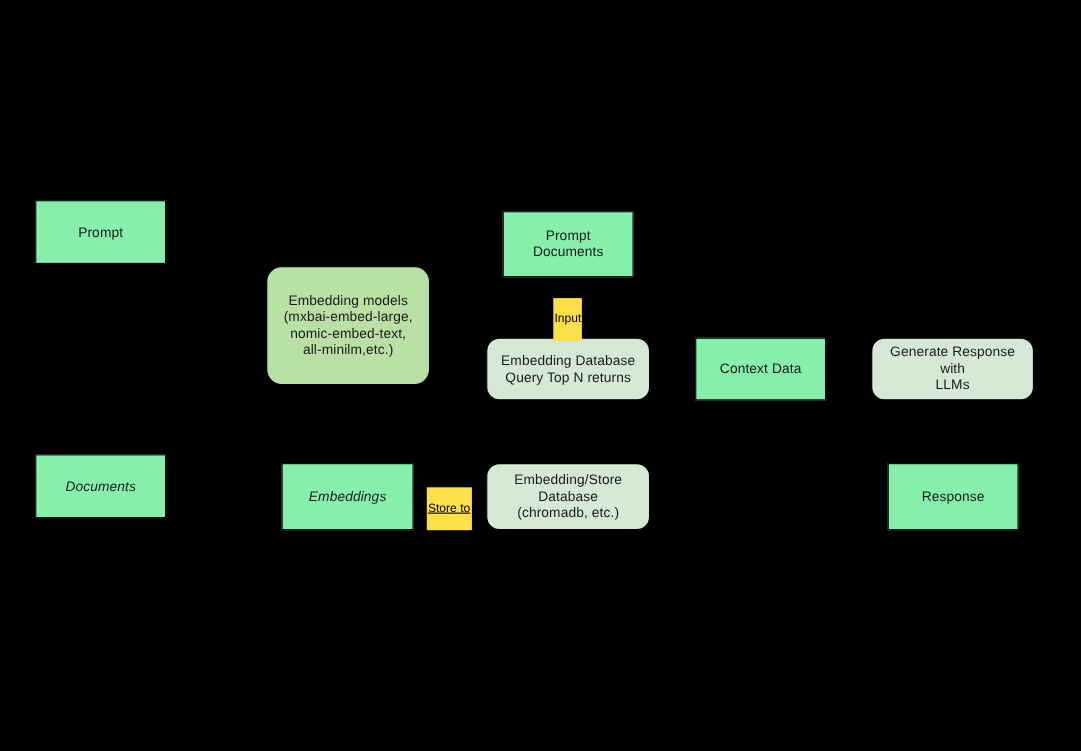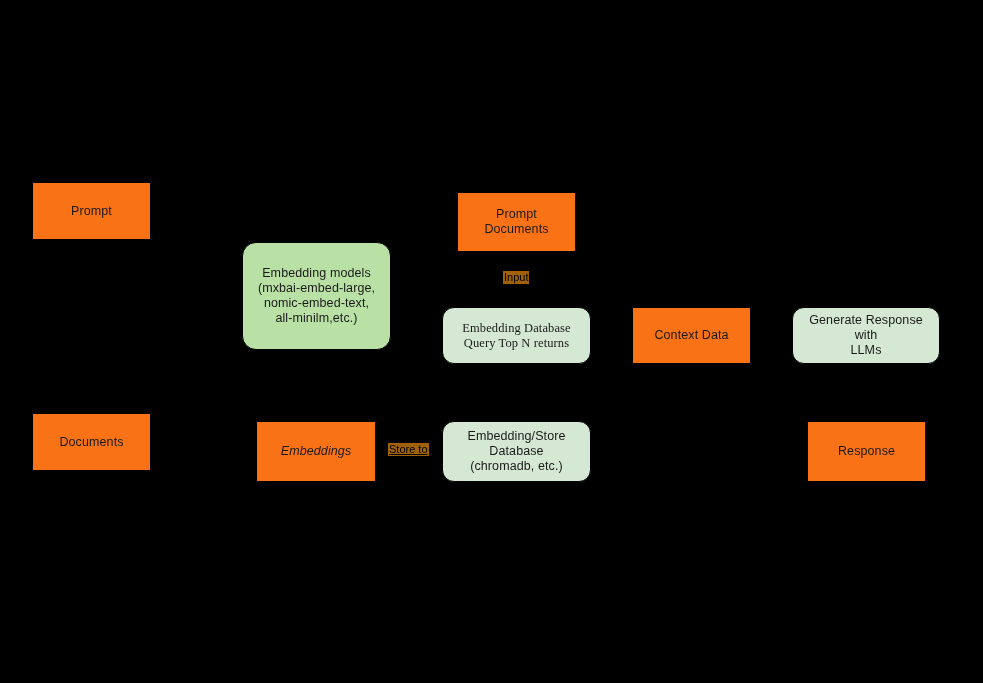--- a/index.html
+++ b/index.html
@@ -29,41 +29,41 @@
     justify-content: center;
     text-align: center;
     color: #1a1a1a;
     font-size: 12.5px;
     line-height: 15px;
     letter-spacing: 0.1px;
     padding: 2px 6px;
     border: 1px solid #000000;
   }
   .node-rect {
-    background: #f97316;
+    background: #86efac;
   }
   .node-round {
     background: #d5e8d4;
     border-radius: 12px;
   }
   .node-round-bright {
     background: #b9e0a5;
     border-radius: 14px;
   }
   .node .label {
     display: block;
     white-space: pre-line;
   }
   .edge-label {
     position: absolute;
-    background: #a16207;
+    background: #fde047;
     color: #000000;
     font-size: 11px;
     line-height: 13px;
-    padding: 0 1px;
+    padding: 13px 1px;
     white-space: nowrap;
     box-sizing: border-box;
   }
 </style>
 </head>
 <body>
 
 <div id="canvas">
 
   <div class="node node-rect" style="left:32px; top:182px; width:119px; height:58px;">
@@ -74,35 +74,35 @@
     <span class="label">Embedding models
 (mxbai-embed-large,
 nomic-embed-text,
 all-minilm,etc.)</span>
   </div>
 
   <div class="node node-rect" style="left:457px; top:192px; width:119px; height:60px;">
     <span class="label">Prompt Documents</span>
   </div>
 
-  <div class="node node-round" style="left:442px; top:307px; width:149px; height:57px;font-family:Liberation Serif, serif;">
+  <div class="node node-round" style="left:442px; top:307px; width:149px; height:57px;">
     <span class="label">Embedding Database
 Query Top N returns</span>
   </div>
 
   <div class="node node-rect" style="left:632px; top:307px; width:119px; height:57px;text-align:right;">
     <span class="label">Context Data</span>
   </div>
 
   <div class="node node-round" style="left:792px; top:307px; width:148px; height:57px;">
     <span class="label">Generate Response with
 LLMs</span>
   </div>
 
-  <div class="node node-rect" style="left:32px; top:413px; width:119px; height:58px;">
+  <div class="node node-rect" style="left:32px; top:413px; width:119px; height:58px;font-style:italic;">
     <span class="label">Documents</span>
   </div>
 
   <div class="node node-rect" style="left:256px; top:421px; width:120px; height:61px;font-style:italic;">
     <span class="label">Embeddings</span>
   </div>
 
   <div class="node node-round" style="left:442px; top:421px; width:149px; height:61px;">
     <span class="label">Embedding/Store
 Database

